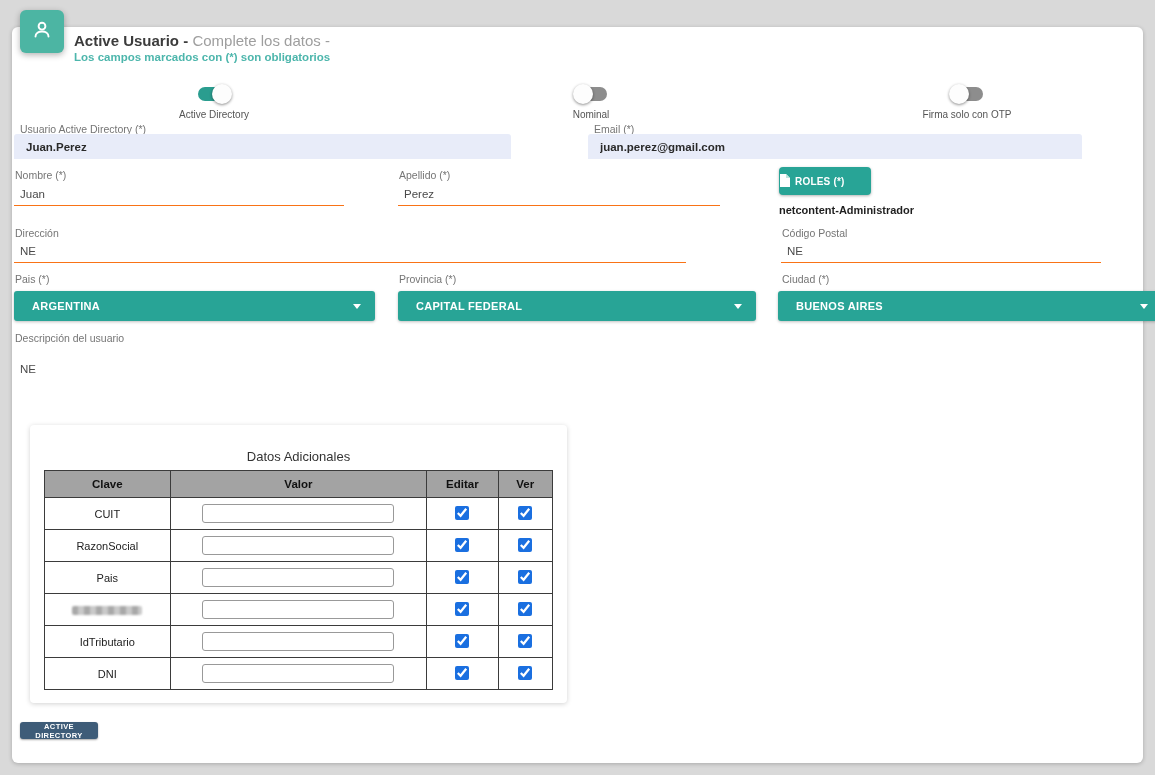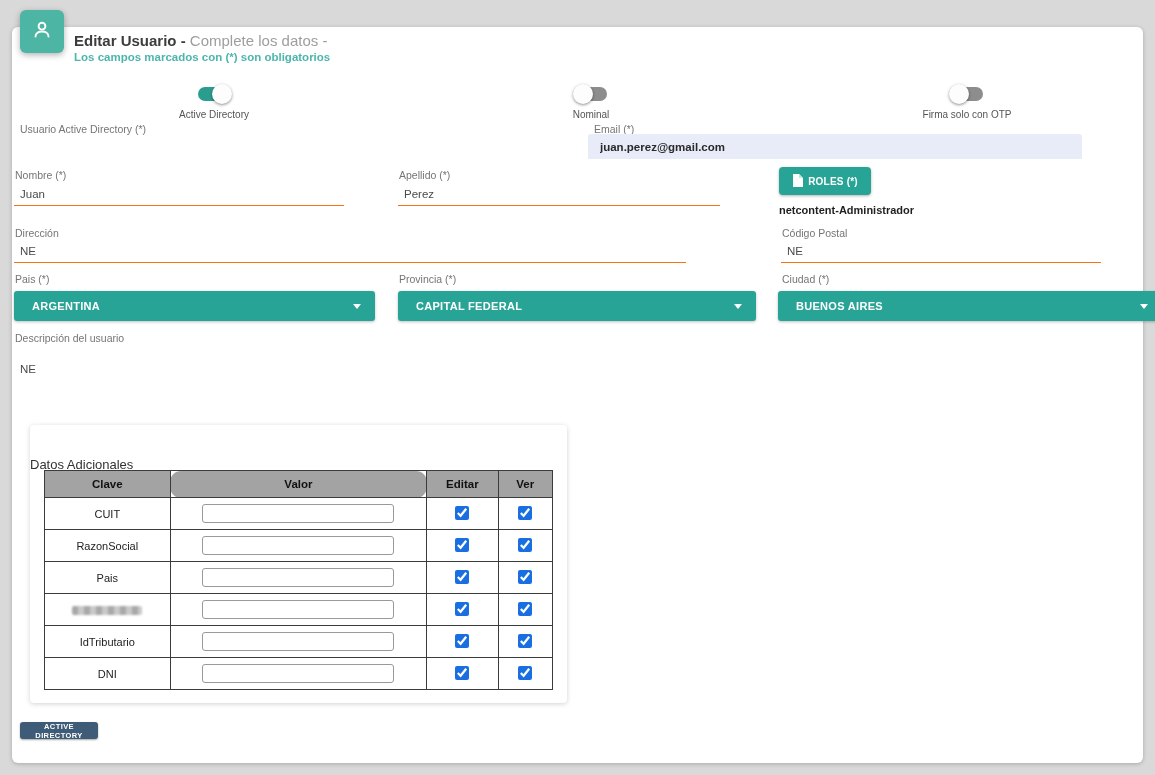--- a/index.html
+++ b/index.html
@@ -44,41 +44,41 @@
                   font-size:11.5px; font-weight:600; color:#2a2a2a; padding:0 12px; }
   .underline-input { position:absolute; height:24px; background:transparent; border:none; outline:none;
                      border-bottom:1px solid #f97316; font-family:"Liberation Sans",sans-serif;
                      font-size:11.5px; color:#4a4a4a; padding:0 6px; }
   .plain-value { position:absolute; font-size:11.5px; color:#4a4a4a; }
 
   
   .roles-btn { position:absolute; left:767px; top:140px; width:92px; height:28px;
                background:#28a496; border:none; border-radius:4px; color:#fff; cursor:pointer;
                font-family:"Liberation Sans",sans-serif; font-size:10px; font-weight:700;
-               display:flex; align-items:center; justify-content:center; gap:5px;
+               display:flex; align-items:center; gap:5px;
                box-shadow:0 1px 3px rgba(0,0,0,.3); letter-spacing:.2px; }
   .roles-assigned { position:absolute; left:767px; top:177px; font-size:11px; font-weight:700; color:#1f1f1f; }
 
   
   .dd { position:absolute; top:264px; height:30px; background:#28a496; border-radius:3px;
         display:flex; align-items:center; cursor:pointer; box-shadow:0 1px 3px rgba(0,0,0,.25); }
   .dd-label { color:#fff; font-size:11px; font-weight:700; letter-spacing:.3px; padding-left:18px; flex:1; }
   .dd-arrow { width:0; height:0; border-left:4.5px solid transparent; border-right:4.5px solid transparent;
               border-top:5px solid #ffffff; margin-right:14px; }
 
   
   .datos-panel { position:absolute; left:18px; top:398px; width:537px; height:278px;
                  background:#fff; border-radius:4px; box-shadow:0 1px 5px rgba(0,0,0,.18); }
-  .datos-title { text-align:left; margin-top:32px; font-size:13px; color:#333; }
+  .datos-title { text-align:center; margin-top:24px; font-size:13px; color:#333; }
   .datos-table { position:absolute; left:14px; top:45px; width:509px; border-collapse:collapse; }
   .datos-table th { background:#a3a3a3; border:1px solid #3b3b3b; height:27px;
                     font-size:11.5px; font-weight:700; color:#111; }
   .datos-table td { border:1px solid #3b3b3b; height:32px; text-align:center;
                     font-size:11px; color:#222; }
-  .col-clave { width:131px; } .col-valor { width:263px;border-radius:11px; } .col-editar { width:75px; } .col-ver { width:58px; }
+  .col-clave { width:131px; } .col-valor { width:263px; } .col-editar { width:75px; } .col-ver { width:58px; }
   .valor-input { width:192px; height:19px; border:1px solid #999; border-radius:3px;
                  font-family:"Liberation Sans",sans-serif; font-size:11px; padding:0 5px; outline:none; }
   .cb { width:14px; height:14px; accent-color:#1a6fe0; cursor:pointer; }
   .redacted { display:inline-block; width:70px; height:9px; border-radius:2px; vertical-align:middle;
               background:repeating-linear-gradient(90deg,#a8a8a8 0 6px,#c9c9c9 6px 12px); filter:blur(1.3px); }
 
   
   .ad-btn { position:absolute; left:8px; top:695px; width:78px; height:17px;
             background:#3e5c78; border:none; border-radius:3px; color:#fff; cursor:pointer;
             font-family:"Liberation Sans",sans-serif; font-size:7.5px; font-weight:700; letter-spacing:.4px;
@@ -94,39 +94,40 @@
       <svg width="24" height="24" viewBox="0 0 24 24" fill="none" stroke="#ffffff" stroke-width="1.9" stroke-linecap="round">
         <circle cx="12" cy="8.2" r="3.4"></circle>
         <path d="M5.5 18.6c0-3.4 3-5.1 6.5-5.1s6.5 1.7 6.5 5.1"></path>
       </svg>
     </span>
   </div>
 
   <div class="card">
 
     <div class="title-line">
-      <span class="title-strong">Editar Usuario -</span>
+      <span class="title-strong">Active Usuario -</span>
       <span class="title-sub">Complete los datos -</span>
     </div>
     <div class="title-note">Los campos marcados con (*) son obligatorios</div>
 
     <div class="toggle-group tg-1">
       <div class="switch on"><div class="track"></div><div class="knob"></div></div>
       <div class="toggle-label">Active Directory</div>
     </div>
     <div class="toggle-group tg-2">
       <div class="switch off"><div class="track"></div><div class="knob"></div></div>
       <div class="toggle-label">Nominal</div>
     </div>
     <div class="toggle-group tg-3">
       <div class="switch off"><div class="track"></div><div class="knob"></div></div>
       <div class="toggle-label">Firma solo con OTP</div>
     </div>
 
     <div class="fld-label" style="left:8px; top:96px;">Usuario Active Directory (*)</div>
+    <input class="filled-input" style="left: 2px; top: 107px; width: 497px;" value="Juan.Perez">
 
     <div class="fld-label" style="left:582px; top:96px;">Email (*)</div>
     <input class="filled-input" style="left: 576px; top: 107px; width: 494px;" value="juan.perez@gmail.com">
 
     <div class="fld-label" style="left:3px; top:142px;">Nombre (*)</div>
     <input class="underline-input" style="left: 2px; top: 155px; width: 330px;" value="Juan">
 
     <div class="fld-label" style="left:387px; top:142px;">Apellido (*)</div>
     <input class="underline-input" style="left: 386px; top: 155px; width: 322px;" value="Perez">
 

